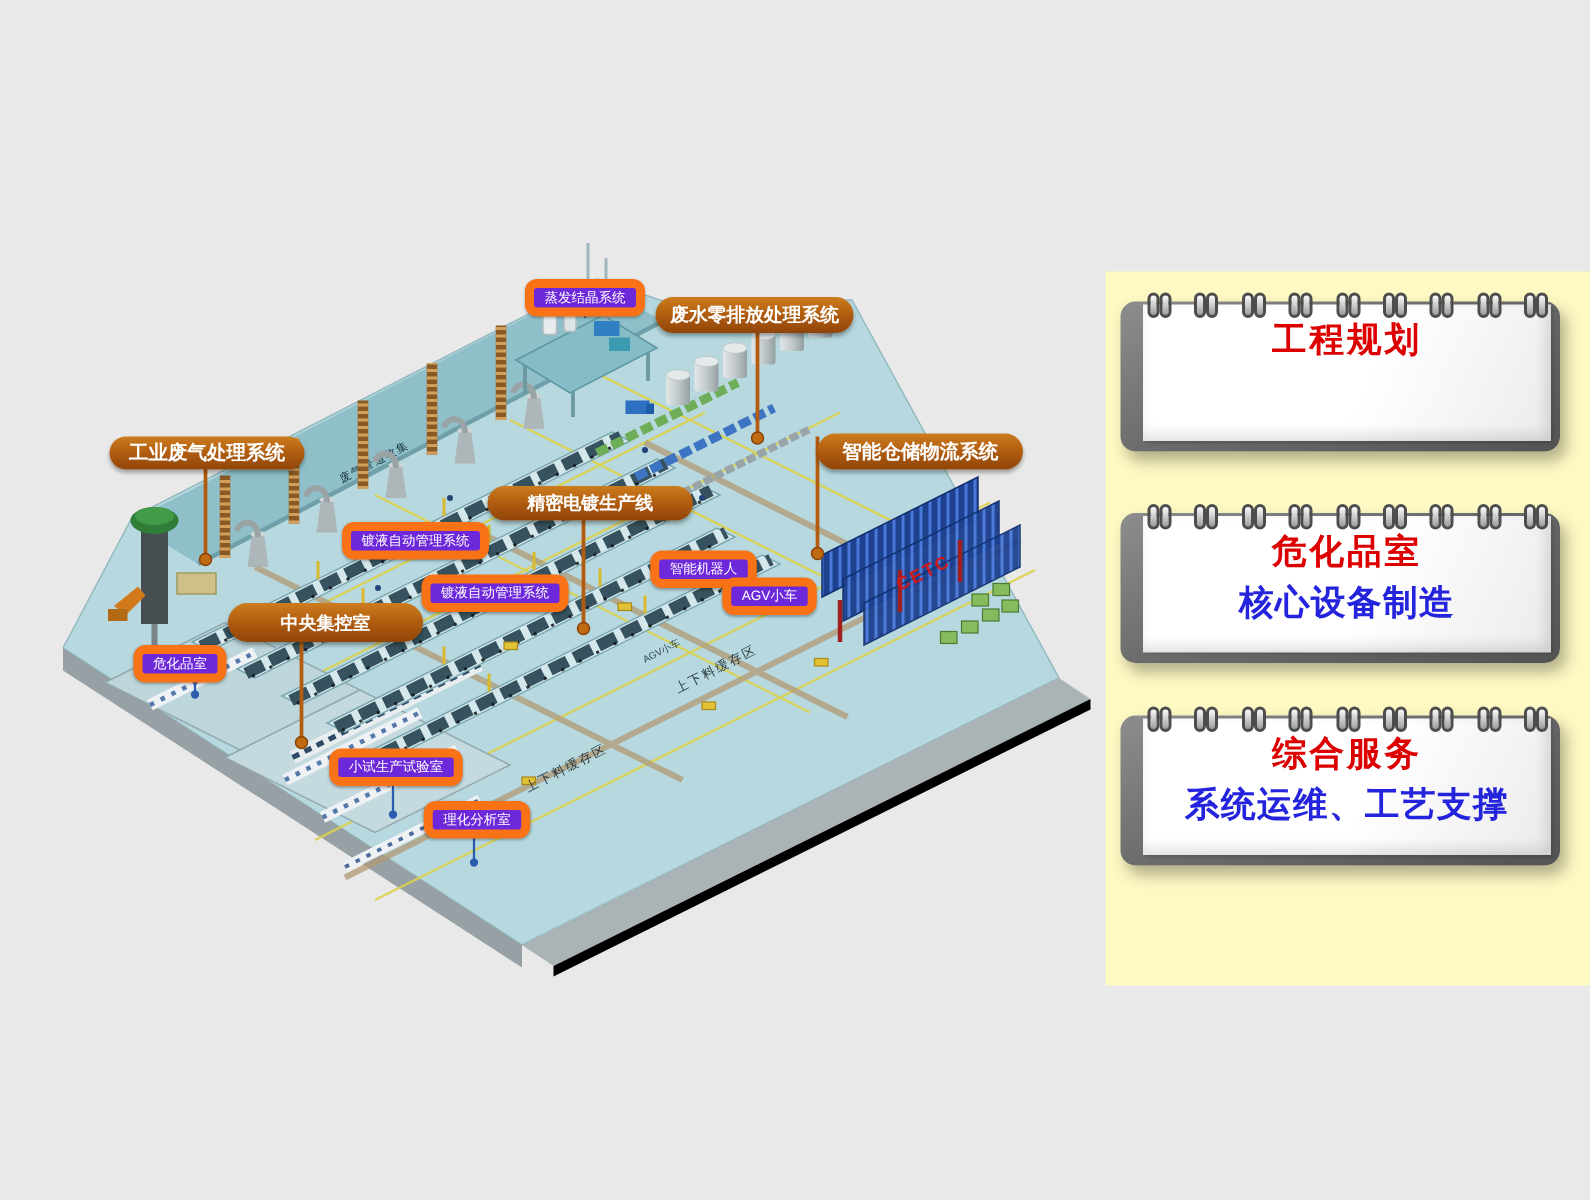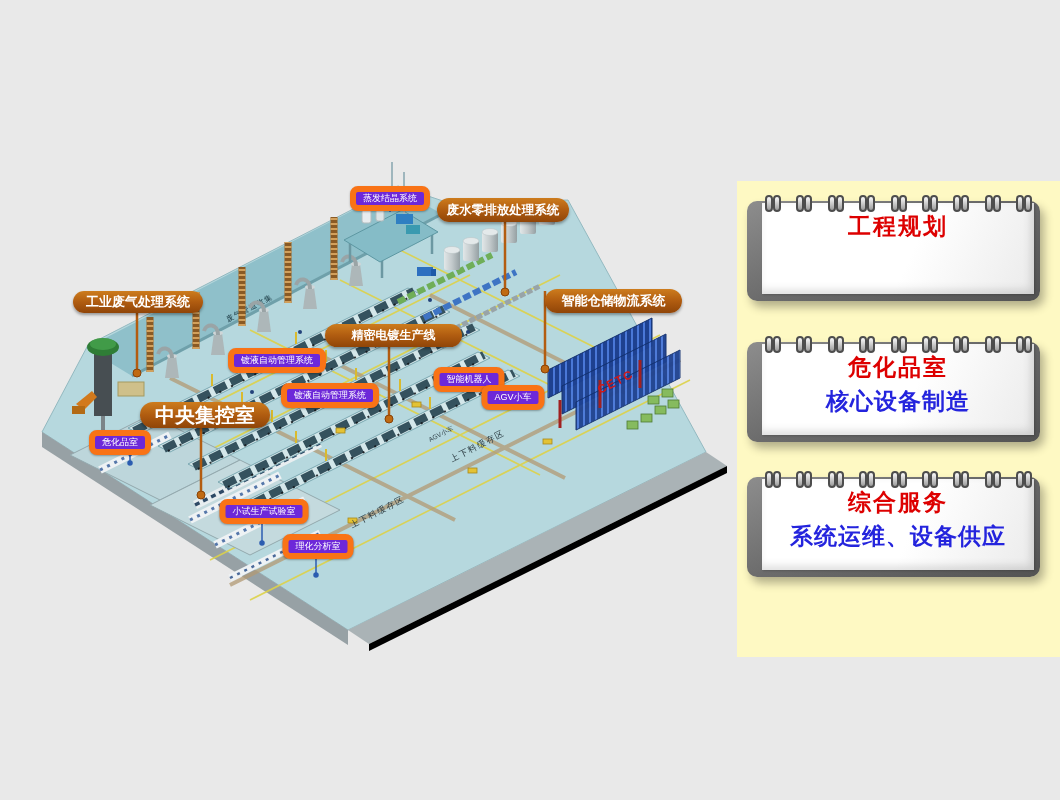--- a/index.html
+++ b/index.html
@@ -280,21 +280,21 @@
       <circle cx="389" cy="419" r="4"></circle>
         <circle cx="545" cy="369" r="4"></circle>
       <circle cx="201" cy="495" r="4"></circle>
     </g>
   </svg>
 
   <div class="olabel" style="left:73px;top:281px;width:130px;height:22px;line-height:22px;font-size:13px;margin-top:10px;">工业废气处理系统</div>
   <div class="olabel" style="left:437px;top:198px;width:132px;height:24px;line-height:24px;font-size:12.5px;font-family:Liberation Serif, serif;">废水零排放处理系统</div>
   <div class="olabel" style="left:325px;top:324px;width:137px;height:23px;line-height:23px;font-size:12px;">精密电镀生产线</div>
   <div class="olabel" style="left:545px;top:270px;width:137px;height:24px;line-height:24px;font-size:13px;margin-top:19px;">智能仓储物流系统</div>
-  <div class="olabel" style="left:140px;top:402px;width:130px;height:26px;line-height:26px;font-size:20px;border-radius:16px;">中央集控室</div>
+  <div class="olabel" style="left:152px;top:402px;width:130px;height:26px;line-height:26px;font-size:12px;border-radius:16px;">中央集控室</div>
 
   <div class="blabel" style="left:390px;top:186px;">蒸发结晶系统</div>
   <div class="blabel" style="left:277px;top:348px;">镀液自动管理系统</div>
   <div class="blabel" style="left:330px;top:383px;">镀液自动管理系统</div>
   <div class="blabel" style="left:469px;top:367px;">智能机器人</div>
   <div class="blabel" style="left:513px;top:385px;">AGV小车</div>
   <div class="blabel" style="left:120px;top:430px;">危化品室</div>
   <div class="blabel" style="left:264px;top:499px;">小试生产试验室</div>
   <div class="blabel" style="left:318px;top:534px;">理化分析室</div>
 
@@ -348,18 +348,18 @@
           <b></b>
           <b></b>
           <b></b>
           <b></b>
           <b></b>
           <b></b>
           <b></b>
       </div>
       <div class="card-text">
         <div class="card-title">综合服务</div>
-        <div class="card-subtitle">系统运维、设备供应</div>
+        <div class="card-subtitle">系统运维、工艺支撑</div>
       </div>
     </div>
 
   </div>
 </div>
 
 </body></html>

